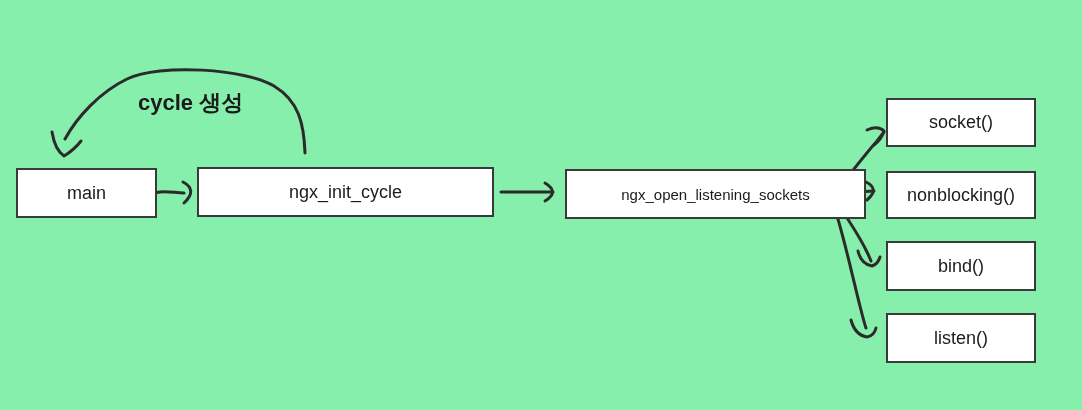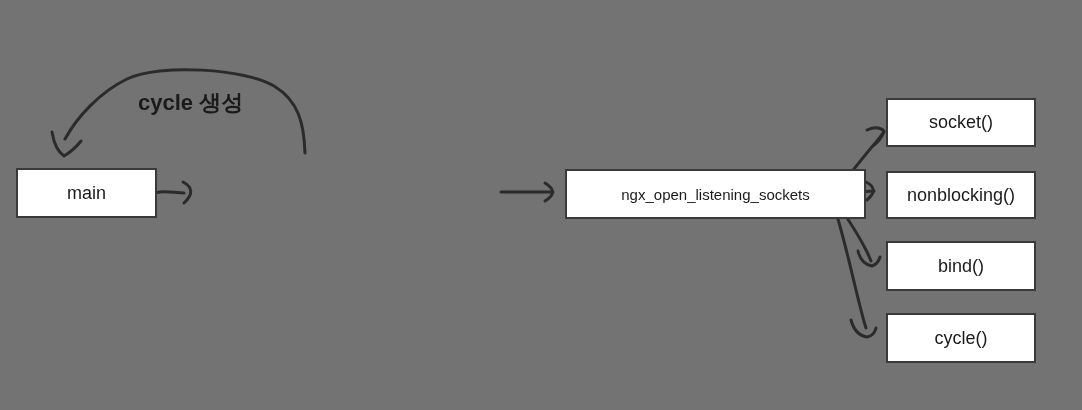--- a/index.html
+++ b/index.html
@@ -1,21 +1,21 @@
 <!DOCTYPE html>
 <html><head>
 <meta charset="utf-8">
 <style>
   html, body { margin: 0; padding: 0; }
   body { font-family: "Liberation Sans", "DejaVu Sans", sans-serif; background: #ffffff; }
   .canvas {
     position: relative;
     width: 1082px;
     height: 410px;
-    background: #737373;
+    background: #86efac;
     overflow: hidden;
   }
   .arrow-svg {
     position: absolute;
     left: 0; top: 0;
     width: 1082px; height: 410px;
   }
   .arrow-svg path {
     fill: none;
     stroke: #2b2b2b;
@@ -77,24 +77,25 @@
 
       <path d="M 833 203 C 843 232 852 275 861 310 Q 864 322 866 328"></path>
       <path d="M 851 320 Q 855 335 867 337 Q 874 336 876 328"></path>
     </g>
   </svg>
 
   <div class="cycle-label">cycle 생성</div>
 
   <div class="node big" style="left:16px; top:168px; width:141px; height:50px;">main</div>
 
+  <div class="node big" style="left:197px; top:167px; width:297px; height:50px;">ngx_init_cycle</div>
 
   <div class="node small" style="left:565px; top:169px; width:301px; height:50px;">ngx_open_listening_sockets</div>
 
   <div class="node big" style="left:886px; top:98px; width:150px; height:49px;">socket()</div>
 
   <div class="node big" style="left:886px; top:171px; width:150px; height:48px;">nonblocking()</div>
 
   <div class="node big" style="left:886px; top:241px; width:150px; height:50px;">bind()</div>
 
-  <div class="node big" style="left:886px; top:313px; width:150px; height:50px;">cycle()</div>
+  <div class="node big" style="left:886px; top:313px; width:150px; height:50px;">listen()</div>
 
 </div>
 
 </body></html>

